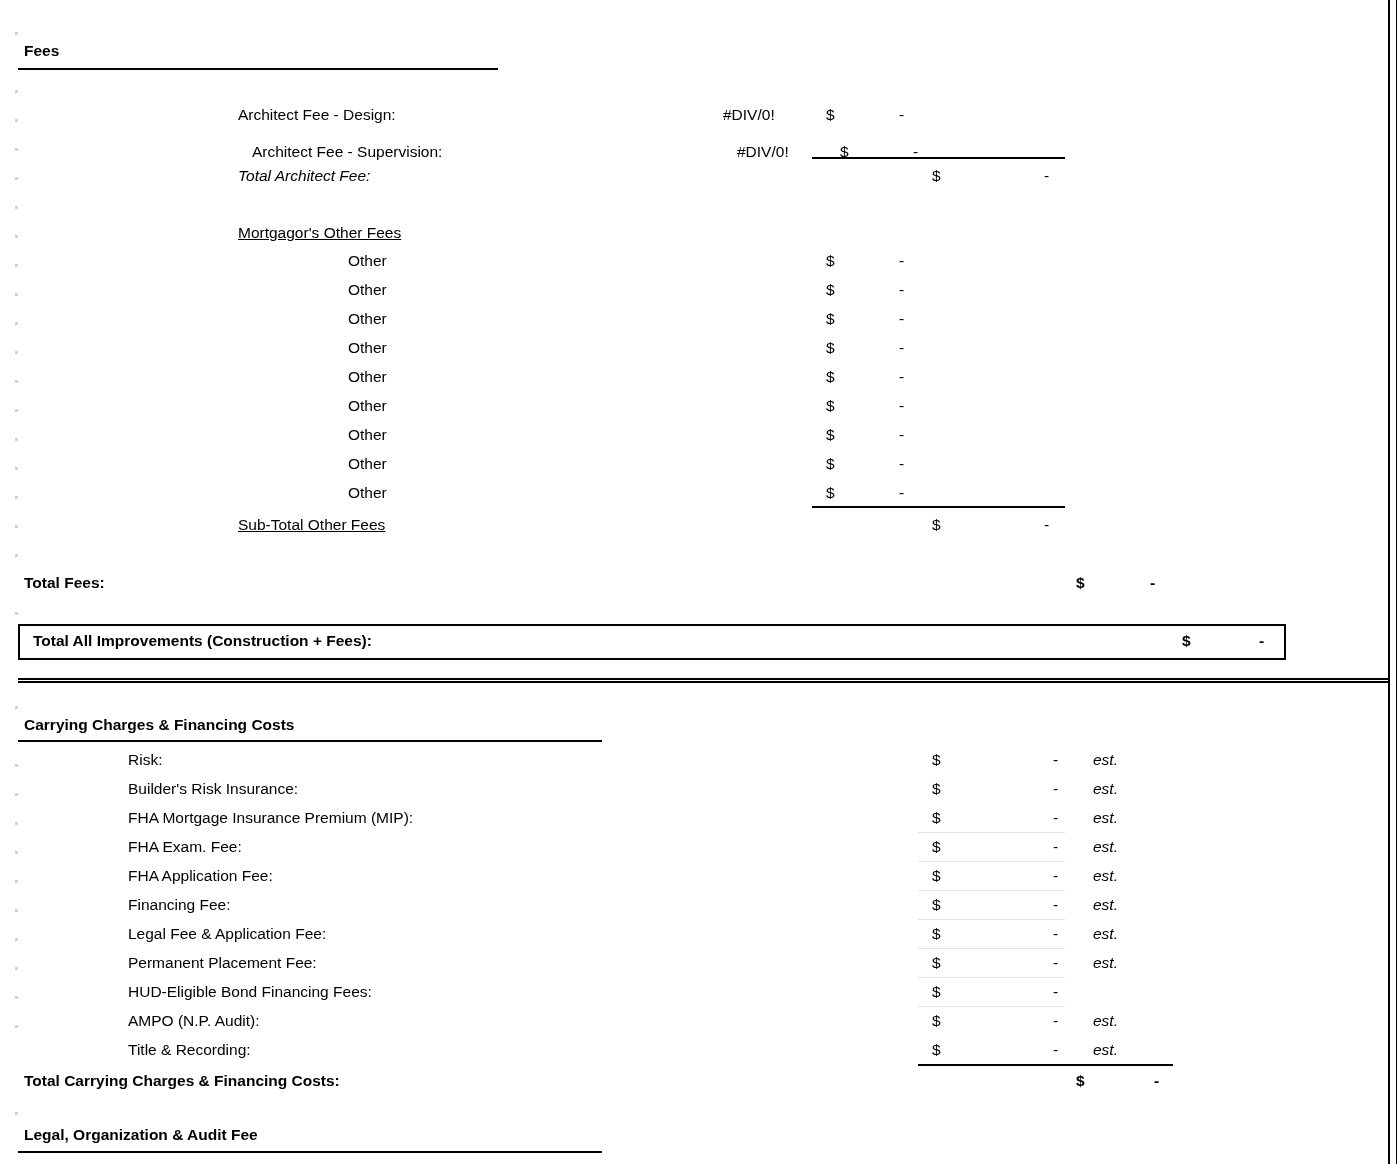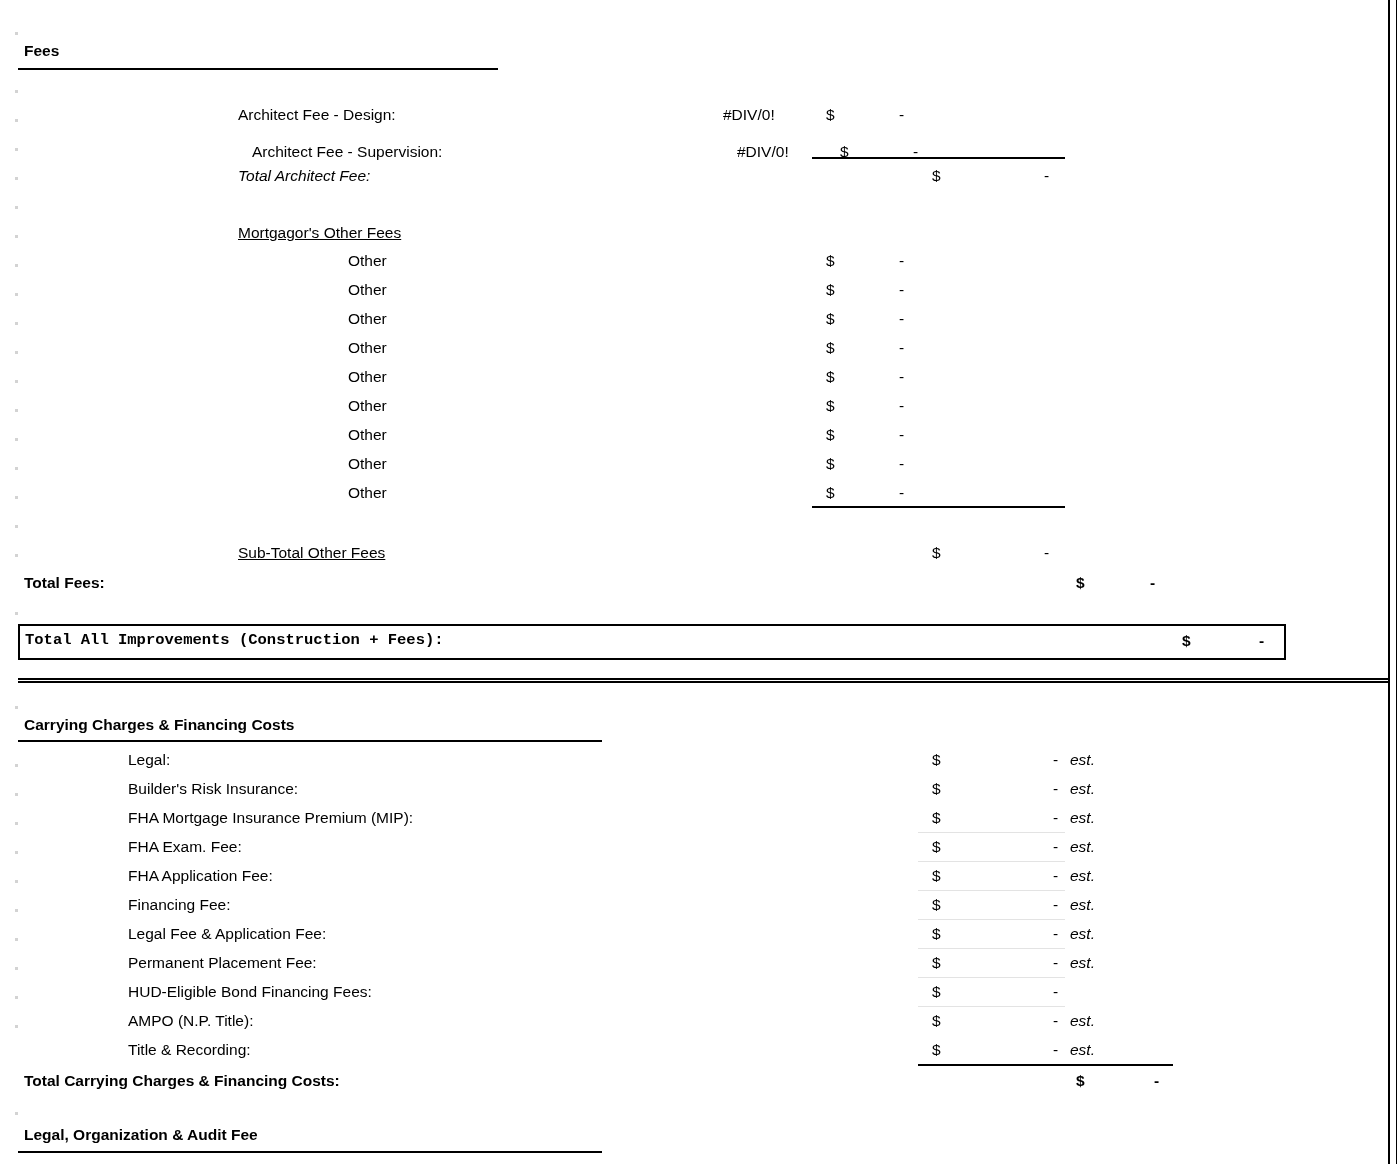--- a/index.html
+++ b/index.html
@@ -56,20 +56,21 @@
   
   .cur {
     position: absolute;
     line-height: 29px;
     white-space: nowrap;
   }
   .est {
     position: absolute;
     line-height: 29px;
     white-space: nowrap;
+    margin-left: 23px;
   }
 
   
   .tick {
     position: absolute;
     left: 15px;
     width: 3px; height: 3px;
     background: #d3d3d3;
   }
 
@@ -217,48 +218,48 @@
     <span class="cur" style="left:899px;">-</span>
   </div>
   <div class="row" style="top:478px;">
     <span class="lbl" style="left:348px;">Other</span>
     <span class="cur" style="left:826px;">$</span>
     <span class="cur" style="left:899px;">-</span>
   </div>
 
   <div class="sum-rule" style="left:812px; width:253px; top:506px;"></div>
 
-  <div class="row" style="top:510px;margin-top:28px;">
+  <div class="row" style="top:510px;">
     <span class="lbl uline" style="left:238px;">Sub-Total Other Fees</span>
     <span class="cur" style="left:932px;">$</span>
     <span class="cur" style="left:1044px;">-</span>
   </div>
 
   <div class="row" style="top:568px;">
     <span class="lbl bold" style="left:24px;">Total Fees:</span>
     <span class="cur bold" style="left:1076px;">$</span>
     <span class="cur bold" style="left:1150px;">-</span>
   </div>
 
   <div class="box" style="left:18px; top:624px; width:1268px; height:36px;"></div>
   <div class="row" style="top:626px;">
-    <span class="lbl bold" style="left:25px;font-family:Liberation Mono, monospace;">Total All Improvements (Construction + Fees):</span>
+    <span class="lbl bold" style="left:33px;">Total All Improvements (Construction + Fees):</span>
     <span class="cur bold" style="left:1182px;">$</span>
     <span class="cur bold" style="left:1259px;">-</span>
   </div>
 
   <div class="dbl-rule" style="left:18px; width:1370px; top:678px;"></div>
 
   <div class="row" style="top:710px;">
     <span class="lbl bold" style="left:24px;">Carrying Charges &amp; Financing Costs</span>
   </div>
   <div class="hdr-rule" style="left:18px; width:584px; top:740px;"></div>
 
   <div class="row" style="top:745px;">
-    <span class="lbl" style="left:128px;">Legal:</span>
+    <span class="lbl" style="left:128px;">Risk:</span>
     <span class="cur" style="left:932px;">$</span>
     <span class="cur" style="left:1053px;">-</span>
     <span class="est italic" style="left:1070px;">est.</span>
   </div>
 
   <div class="row" style="top:774px;">
     <span class="lbl" style="left:128px;">Builder's Risk Insurance:</span>
     <span class="cur" style="left:932px;">$</span>
     <span class="cur" style="left:1053px;">-</span>
     <span class="est italic" style="left:1070px;">est.</span>
@@ -314,21 +315,21 @@
 
   <div class="row" style="top:977px;">
     <span class="lbl" style="left:128px;">HUD-Eligible Bond Financing Fees:</span>
     <span class="cur" style="left:932px;">$</span>
     <span class="cur" style="left:1053px;">-</span>
     <span class="est italic" style="left:1070px;"></span>
   </div>
   <div class="gray-rule" style="left:918px; width:147px; top:1006px;"></div>
 
   <div class="row" style="top:1006px;">
-    <span class="lbl" style="left:128px;">AMPO (N.P. Title):</span>
+    <span class="lbl" style="left:128px;">AMPO (N.P. Audit):</span>
     <span class="cur" style="left:932px;">$</span>
     <span class="cur" style="left:1053px;">-</span>
     <span class="est italic" style="left:1070px;">est.</span>
   </div>
 
   <div class="row" style="top:1035px;">
     <span class="lbl" style="left:128px;">Title &amp; Recording:</span>
     <span class="cur" style="left:932px;">$</span>
     <span class="cur" style="left:1053px;">-</span>
     <span class="est italic" style="left:1070px;">est.</span>

